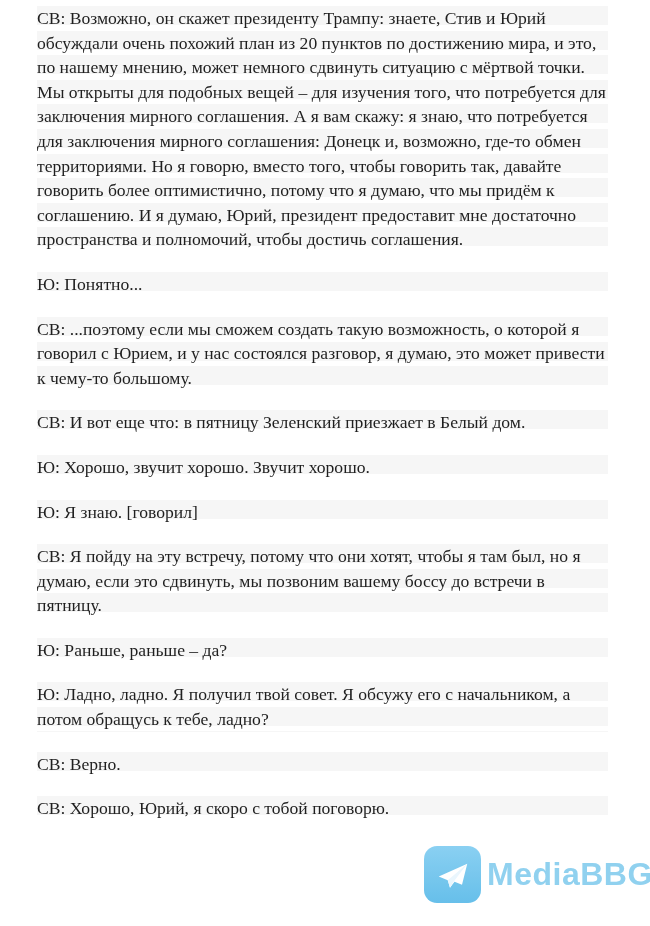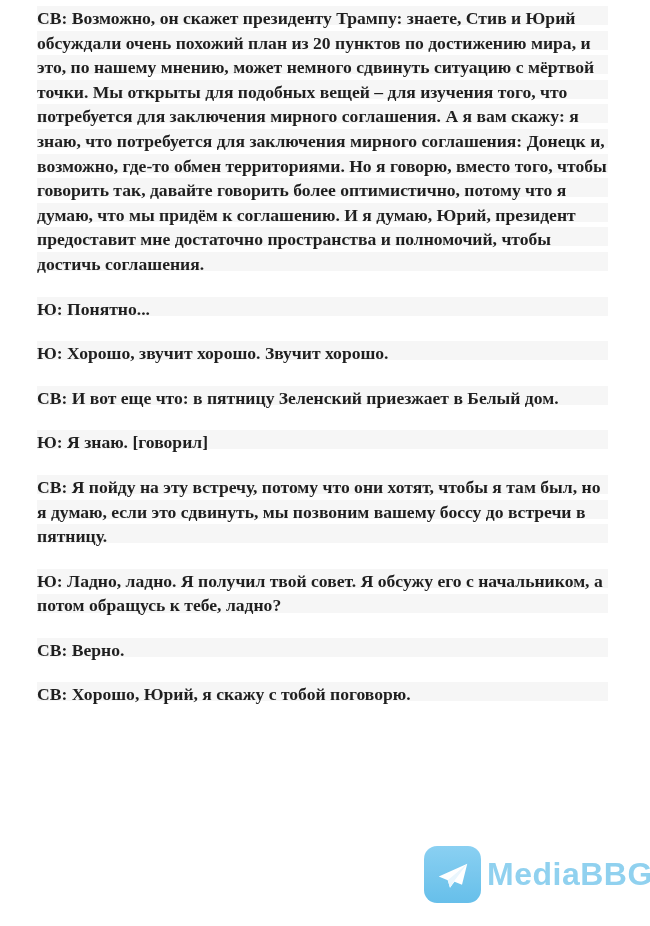--- a/index.html
+++ b/index.html
@@ -18,21 +18,20 @@
     line-height: 24.6px;
   }
   .doc p {
     margin: 0 12px 20px 0;
     
     background-image: repeating-linear-gradient(
       to bottom,
       #f6f6f6 0px, #f6f6f6 19px,
       #ffffff 19px, #ffffff 24.6px
     );
-    font-weight: bold;
   }
   .doc p:last-child { margin-bottom: 0; }
 
   .watermark {
     position: absolute;
     left: 424px;
     top: 846px;
     display: flex;
     align-items: center;
     gap: 6px;
@@ -58,27 +57,29 @@
     color: #8bcfef;
     white-space: nowrap;
   }
 </style>
 </head>
 <body>
 
 <main class="doc">
   <p>СВ: Возможно, он скажет президенту Трампу: знаете, Стив и Юрий обсуждали очень похожий план из 20 пунктов по достижению мира, и это, по нашему мнению, может немного сдвинуть ситуацию с мёртвой точки. Мы открыты для подобных вещей – для изучения того, что потребуется для заключения мирного соглашения. А я вам скажу: я знаю, что потребуется для заключения мирного соглашения: Донецк и, возможно, где-то обмен территориями. Но я говорю, вместо того, чтобы говорить так, давайте говорить более оптимистично, потому что я думаю, что мы придём к соглашению. И я думаю, Юрий, президент предоставит мне достаточно пространства и полномочий, чтобы достичь соглашения.</p>
   <p>Ю: Понятно...</p>
+  <p>СВ: ...поэтому если мы сможем создать такую возможность, о которой я говорил с Юрием, и у нас состоялся разговор, я думаю, это может привести к чему-то большому.</p>
+  <p>СВ: И вот еще что: в пятницу Зеленский приезжает в Белый дом.</p>
   <p>Ю: Хорошо, звучит хорошо. Звучит хорошо.</p>
-  <p>СВ: И вот еще что: в пятницу Зеленский приезжает в Белый дом.</p>
   <p>Ю: Я знаю. [говорил]</p>
   <p>СВ: Я пойду на эту встречу, потому что они хотят, чтобы я там был, но я думаю, если это сдвинуть, мы позвоним вашему боссу до встречи в пятницу.</p>
+  <p>Ю: Раньше, раньше – да?</p>
   <p>Ю: Ладно, ладно. Я получил твой совет. Я обсужу его с начальником, а потом обращусь к тебе, ладно?</p>
   <p>СВ: Верно.</p>
-  <p>СВ: Хорошо, Юрий, я скажу с тобой поговорю.</p>
+  <p>СВ: Хорошо, Юрий, я скоро с тобой поговорю.</p>
 </main>
 
 <div class="watermark">
   <span class="wm-icon">
     <svg width="36" height="36" viewBox="0 0 48 48" aria-hidden="true">
       <path d="M43 9 L5 26 L17 31 L20 41 L26 33 L36 37 Z" fill="#ffffff"></path>
       <path d="M43 9 L17 31 L20 41 L24 34 Z" fill="#e9f6fd"></path>
     </svg>
   </span>
   <span class="wm-text">MediaBBG</span>

